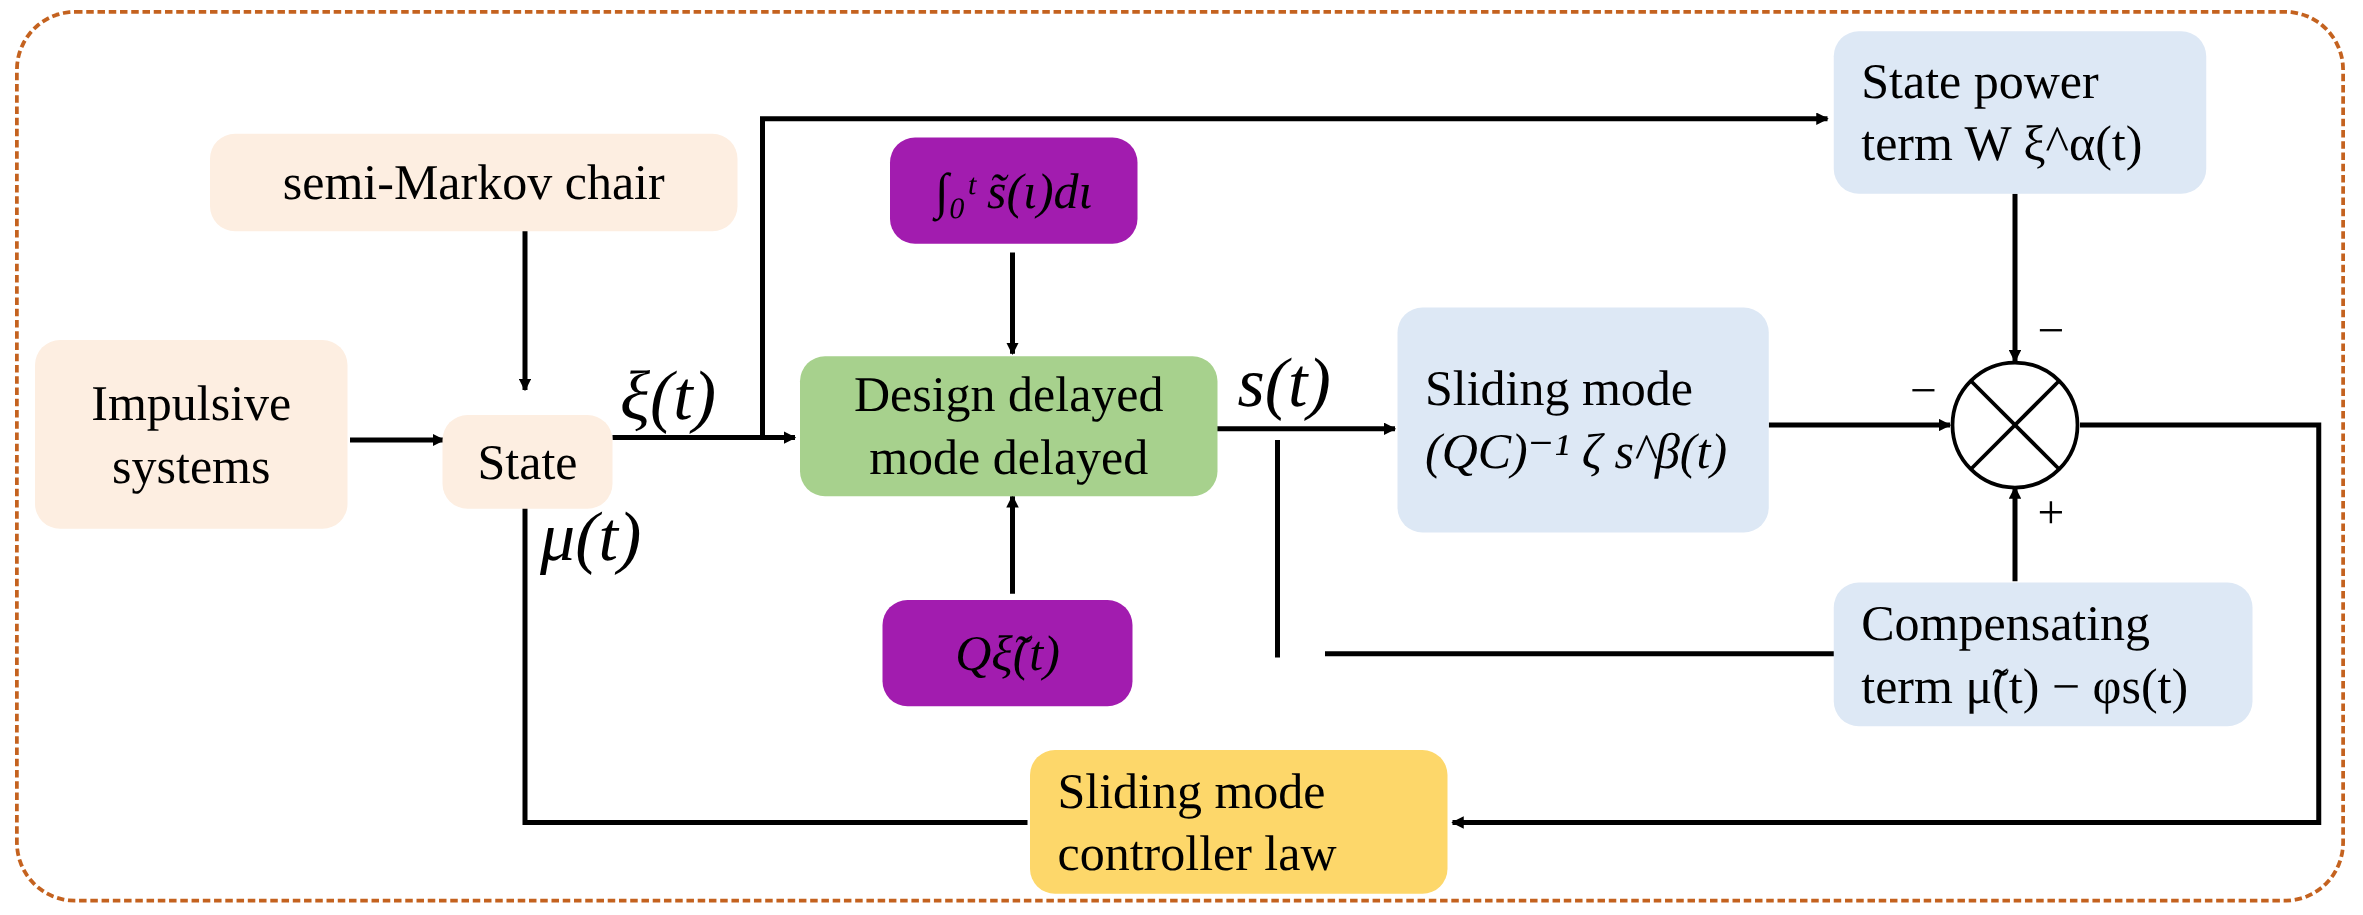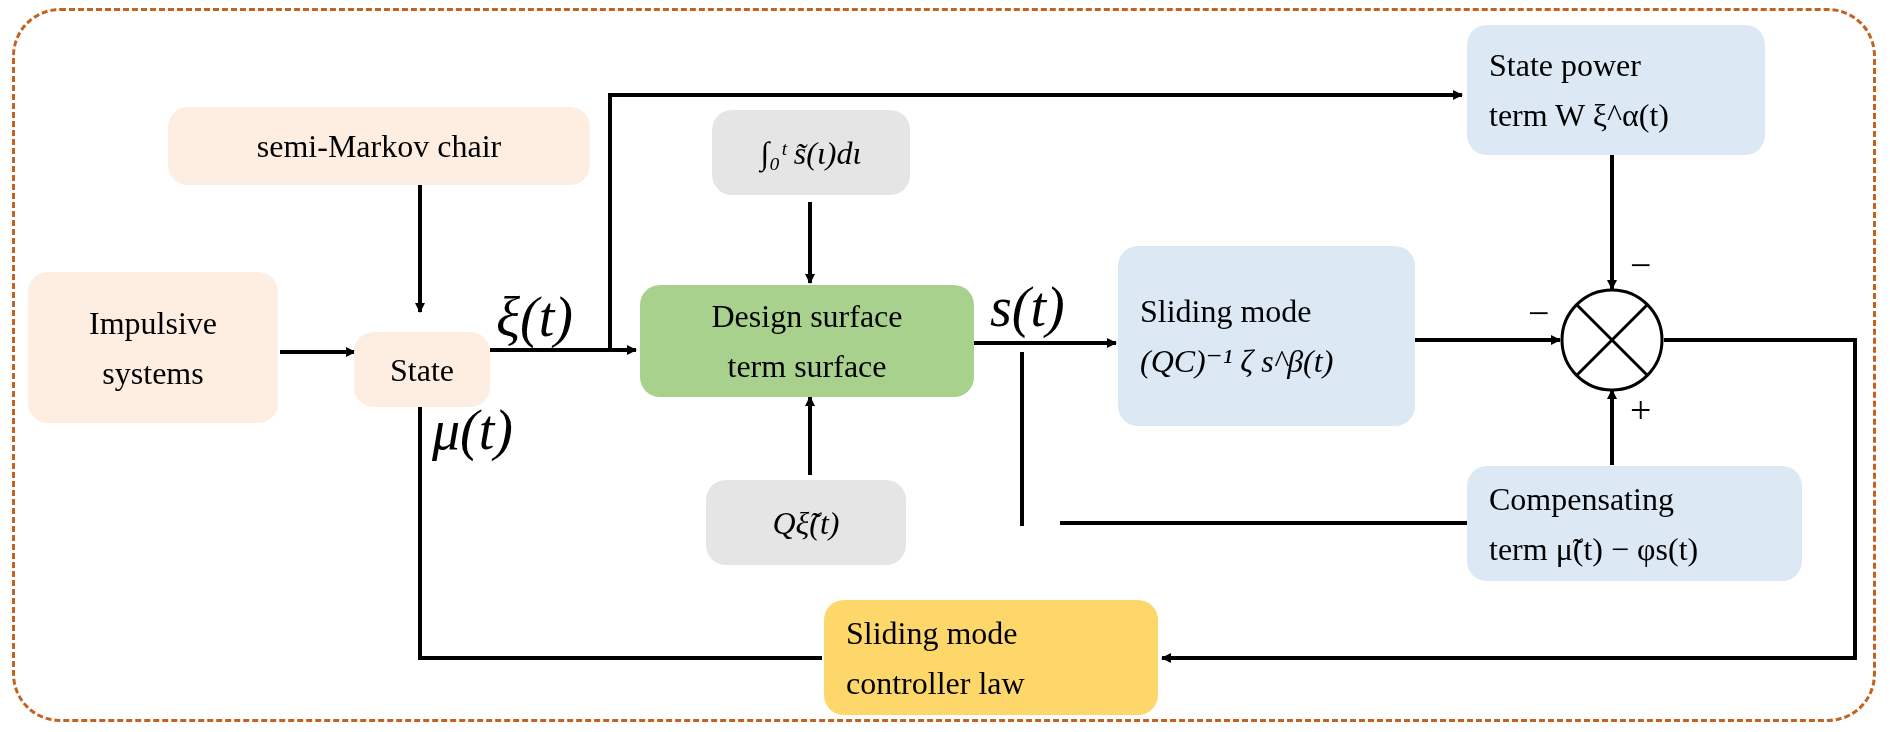--- a/index.html
+++ b/index.html
@@ -3,23 +3,23 @@
 <meta charset="utf-8">
 <style>
   html, body { margin:0; padding:0; background:#ffffff; }
   body { width:1890px; height:732px; position:relative; overflow:hidden;
          font-family:"Liberation Serif", "DejaVu Serif", serif; color:#000; }
   .frame { position:absolute; left:12px; top:8px; width:1864px; height:714px;
            border:3px dashed #c4621f; border-radius:48px; box-sizing:border-box; }
   svg.wires { position:absolute; left:0; top:0; }
   .box { position:absolute; border-radius:20px; display:flex; flex-direction:column;
          justify-content:center; align-items:center; text-align:center; box-sizing:border-box;
-         font-size:32px; line-height:50px; }
+         font-size:40px; line-height:50px; }
   .peach { background:#fdeee1;margin-top:17px; }
-  .lgreen { background:#e5e5e5; }
+  .lgreen { background:#a21caf; }
   .green { background:#a7d18d; }
   .blue { background:#dde8f5; }
   .yellow { background:#fdd76a; }
   .math { font-style:italic; }
   .lbl { position:absolute; font-size:56px; line-height:50px; white-space:nowrap; }
   .sign { position:absolute; font-size:38px; line-height:40px; }
   .box .line { white-space:nowrap; }
   .box.left .line { align-self:flex-start; padding-left:22px; }
 </style>
 </head>
@@ -81,22 +81,22 @@
 
 <div class="box peach" style="left:354px;top:315px;width:136px;height:75px;">
   <div class="line">State</div>
 </div>
 
 <div class="box lgreen" style="left:712px;top:110px;width:198px;height:85px;">
   <div class="line math">∫₀ᵗ s̃(ι)dι</div>
 </div>
 
 <div class="box green" style="left:640px;top:285px;width:334px;height:112px;">
-  <div class="line">Design surface</div>
-  <div class="line">term surface</div>
+  <div class="line">Design delayed</div>
+  <div class="line">mode delayed</div>
 </div>
 
 <div class="box lgreen" style="left:706px;top:480px;width:200px;height:85px;">
   <div class="line math">Qξ̃(t)</div>
 </div>
 
 <div class="box blue left" style="left:1467px;top:25px;width:298px;height:130px;">
   <div class="line">State power</div>
   <div class="line">term W ξ^α(t)</div>
 </div>

